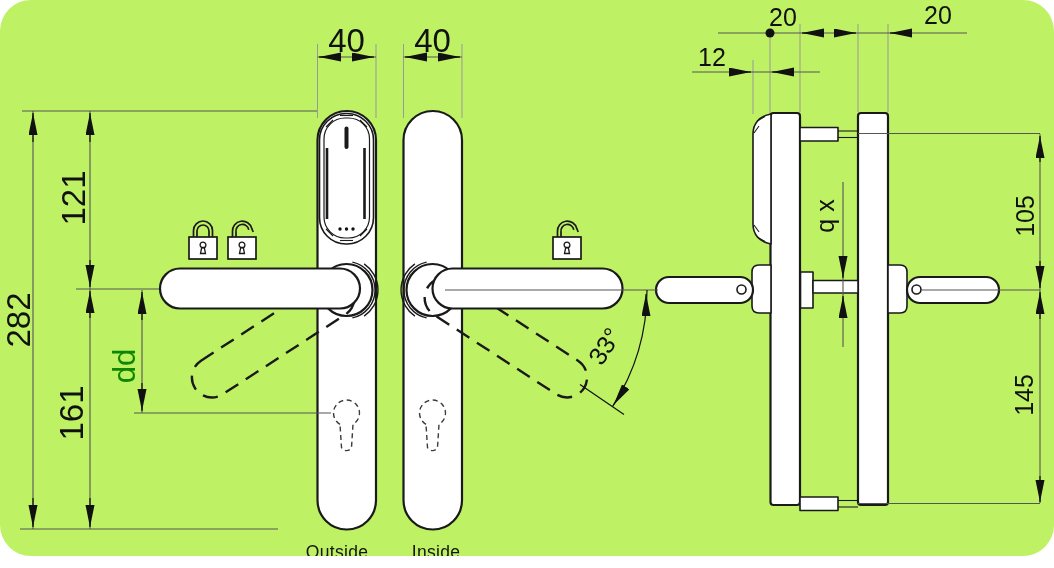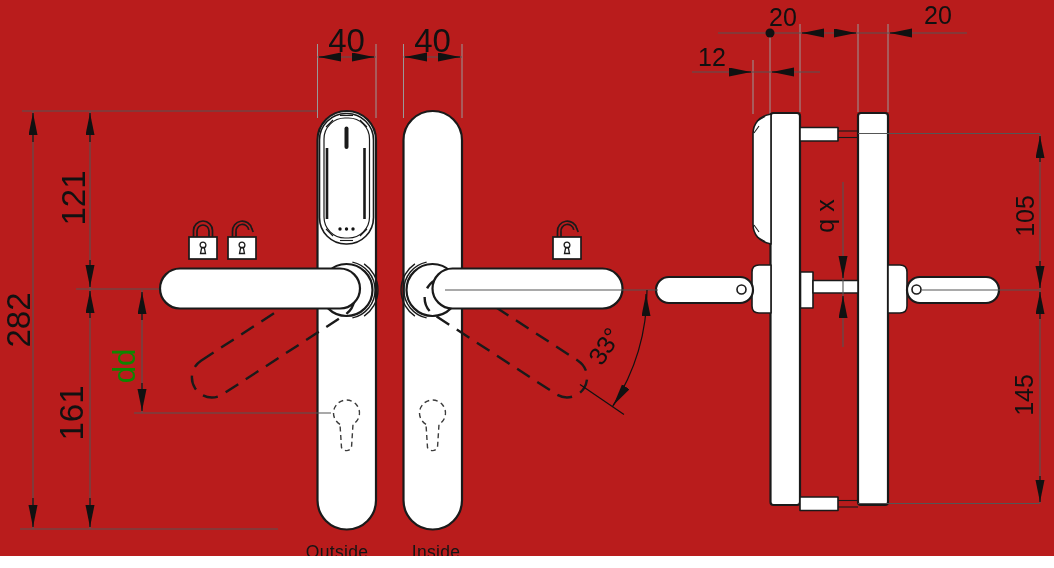--- a/index.html
+++ b/index.html
@@ -1,17 +1,17 @@
 <!DOCTYPE html>
 <html><head>
 <meta charset="utf-8">
 <style>
   html,body{margin:0;padding:0;background:#fff;}
-  .stage{position:relative;width:1054px;height:556px;background:#b91c1c;overflow:hidden;
-         font-family:"Liberation Sans",sans-serif;}
+  .stage{position:relative;width:1054px;height:556px;background:#bef264;overflow:hidden;
+         font-family:"Liberation Sans",sans-serif;border-radius:31px;}
   svg{display:block;}
   
   .obj{fill:#fff;stroke:#1a1a1a;stroke-width:2.2;stroke-linejoin:round;}
   .obj-thin{fill:#fff;stroke:#1a1a1a;stroke-width:1.6;stroke-linejoin:round;}
   .line-obj{stroke:#1a1a1a;stroke-width:1.4;fill:none;}
   .line-obj2{stroke:#1a1a1a;stroke-width:1.1;fill:none;}
   .dash-handle{fill:none;stroke:#1a1a1a;stroke-width:2.4;stroke-dasharray:15 9;}
   .keyhole{fill:none;stroke:#3c3c3c;stroke-width:1.4;stroke-dasharray:5 3.5;}
   
   .dim{stroke:#555;stroke-width:1.1;fill:none;}

